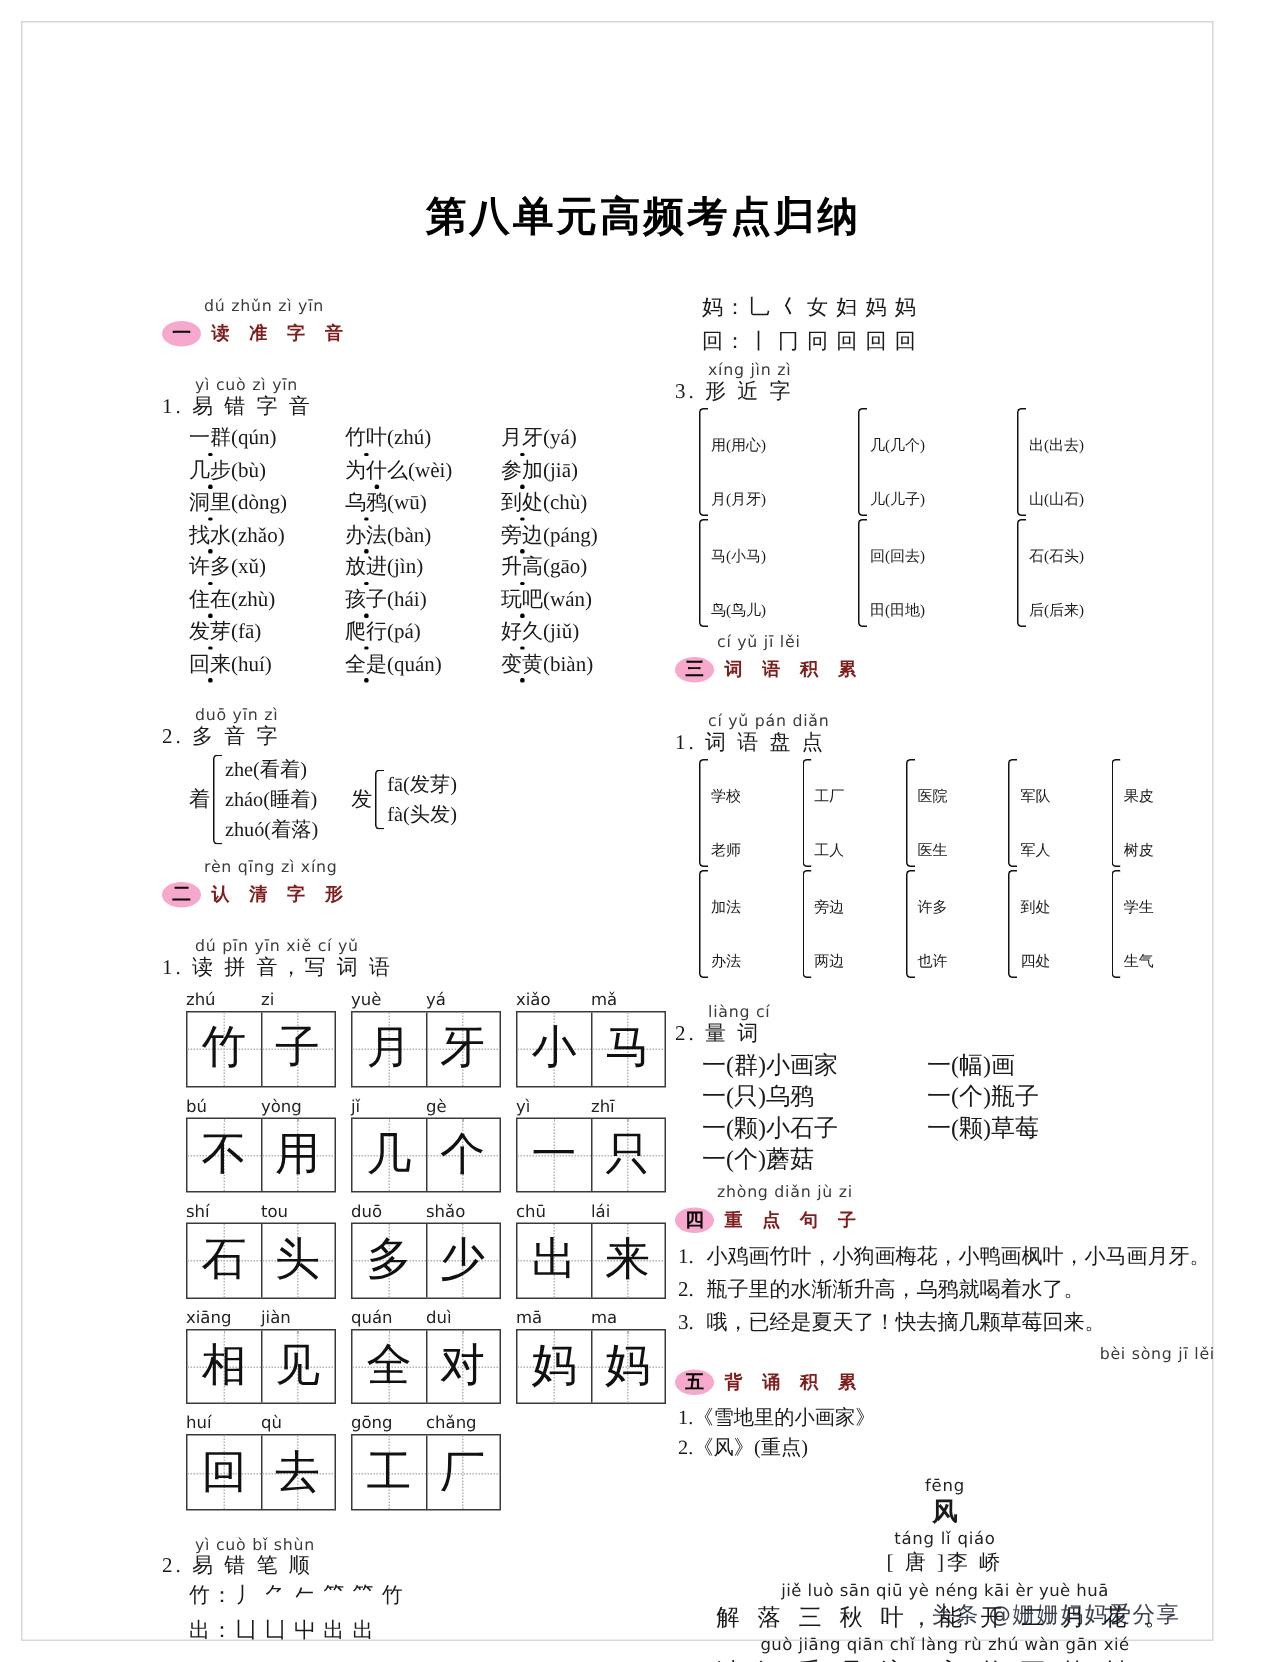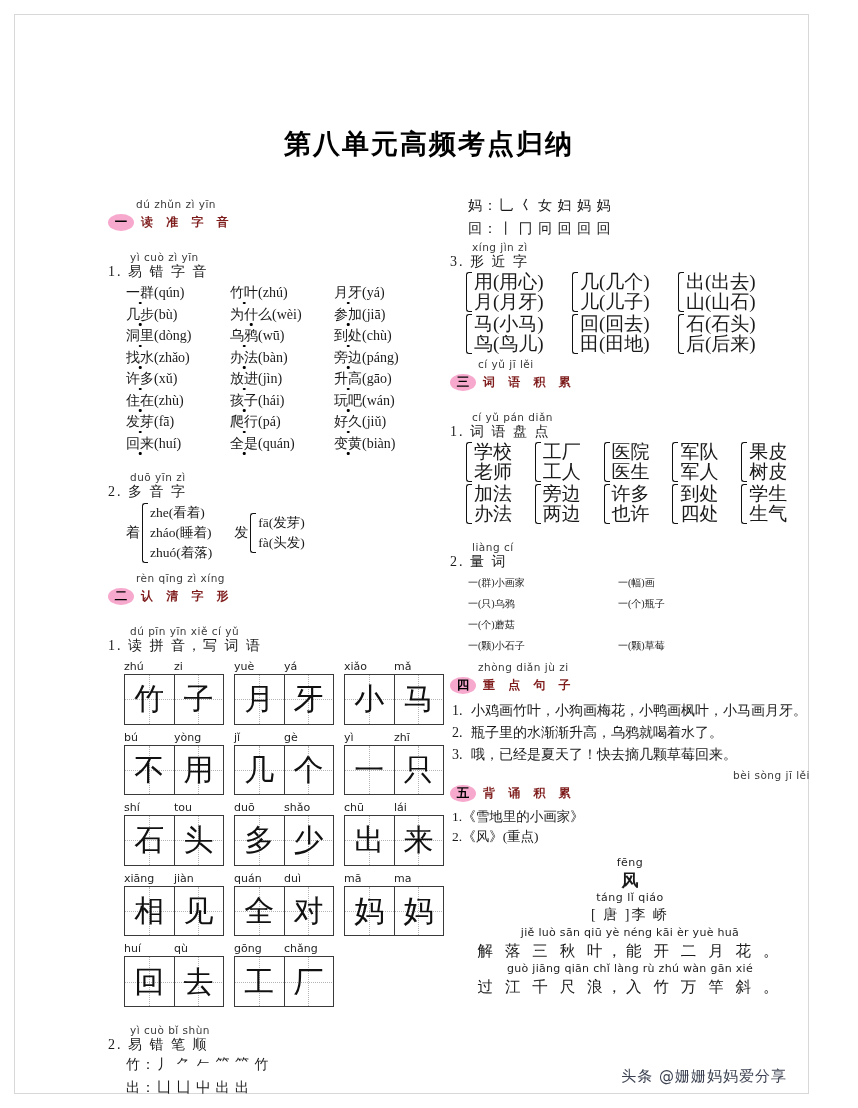--- a/index.html
+++ b/index.html
@@ -81,28 +81,28 @@
   .stroke{margin:1px 0 0 18px;font-size:14px;line-height:22px;letter-spacing:1px;}
   .stroke .sch{margin-right:1px;}
   .stroke .ss{margin-right:6px;}
 
   
   .pairs{margin:2px 0 0 16px;}
   .pair-row{display:flex;margin-bottom:2px;}
   .pair{display:flex;align-items:center;margin-right:8px;}
   .pair-brace{width:5px;align-self:stretch;border-left:1px solid #111;border-top:1px solid #111;border-bottom:1px solid #111;border-radius:3px 0 0 3px;margin-right:2px;}
   .pair-items{display:flex;flex-direction:column;}
-  .pair-it{font-size:19px;line-height:20px;white-space:nowrap;}
+  .pair-it{font-size:10px;line-height:20px;white-space:nowrap;margin-top:16px;}
   .w90{width:98px;}
   .w60{width:62px;}
 
   
   .mw{margin:2px 0 0 18px;}
   .mw-row{display:flex;line-height:21px;}
-  .mw-c{width:150px;font-size:10px;}
+  .mw-c{width:150px;font-size:16px;}
 
   
   .sent{margin:3px 0 0 2px;}
   .sent-row{display:flex;font-size:14px;line-height:21px;margin-bottom:1px;}
   .sent-n{width:19px;flex:none;}
   .sent-t{flex:1;}
 
   
   .recite{margin:2px 0 0 2px;font-size:13.5px;line-height:20px;}
 
@@ -621,26 +621,26 @@
       <div class="mw" id="mw">
           <div class="mw-row">
             <div class="mw-c">一(群)小画家</div>
             <div class="mw-c">一(幅)画</div>
           </div>
           <div class="mw-row">
             <div class="mw-c">一(只)乌鸦</div>
             <div class="mw-c">一(个)瓶子</div>
           </div>
           <div class="mw-row">
+            <div class="mw-c">一(颗)小石子</div>
+            <div class="mw-c">一(颗)草莓</div>
+          </div>
+          <div class="mw-row">
             <div class="mw-c">一(个)蘑菇</div>
             <div class="mw-c"></div>
-          </div>
-          <div class="mw-row">
-            <div class="mw-c">一(颗)小石子</div>
-            <div class="mw-c">一(颗)草莓</div>
           </div>
         </div>
 
       <div class="sec" style="margin-top:5px;">
         <div class="sec-py">zhòng diǎn jù zi</div>
         <div class="sec-head">
           <span class="sec-num">四</span>
           <span class="sec-title">重 点 句 子</span>
         </div>
       </div>

